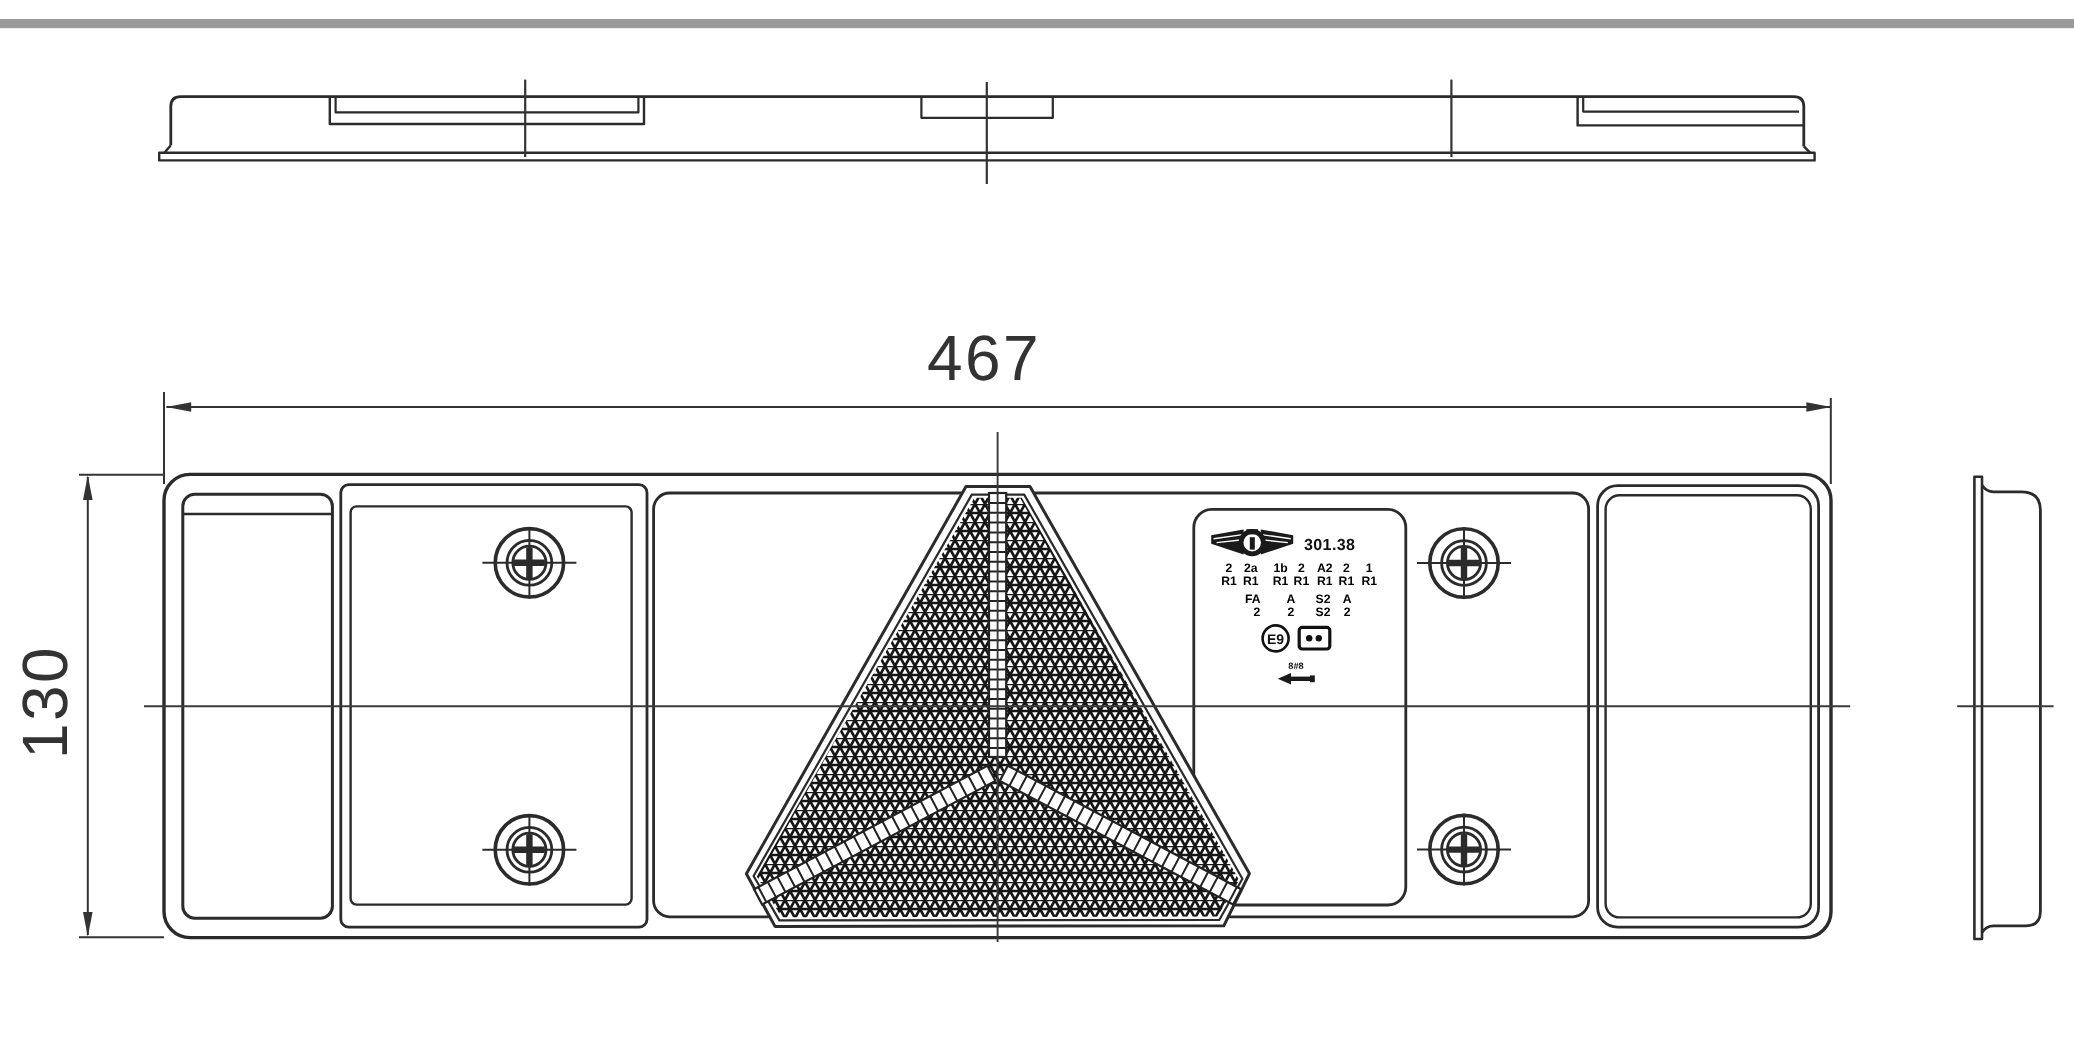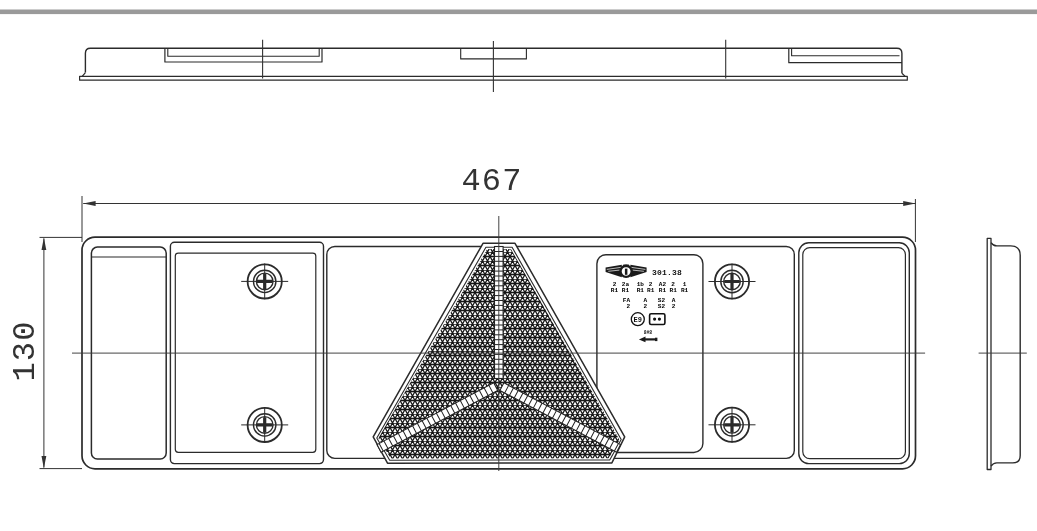--- a/index.html
+++ b/index.html
@@ -1,17 +1,17 @@
 <!DOCTYPE html>
 <html><head>
 <meta charset="utf-8">
 <style>
   html,body{margin:0;padding:0;background:#ffffff;}
   .page{position:relative;width:1037px;height:471px;background:#ffffff;overflow:hidden;
-        font-family:Liberation Mono, monospace;}
+        font-family:Liberation Sans, sans-serif;}
   svg{position:absolute;left:0;top:0;}
 </style>
 </head>
 <body>
 <div class="page">
 <svg width="1037" height="531" viewBox="0 0 1037 531">
 <defs>
   <pattern id="mesh" width="5" height="9" patternUnits="userSpaceOnUse">
     <path d="M0,0 H5 M0,4.5 H5 M0,4.5 L2.5,0 M2.5,0 L5,4.5 M0,4.5 L2.5,9 M2.5,9 L5,4.5" stroke="#161616" stroke-width="1.3" fill="none"></path>
   </pattern>

